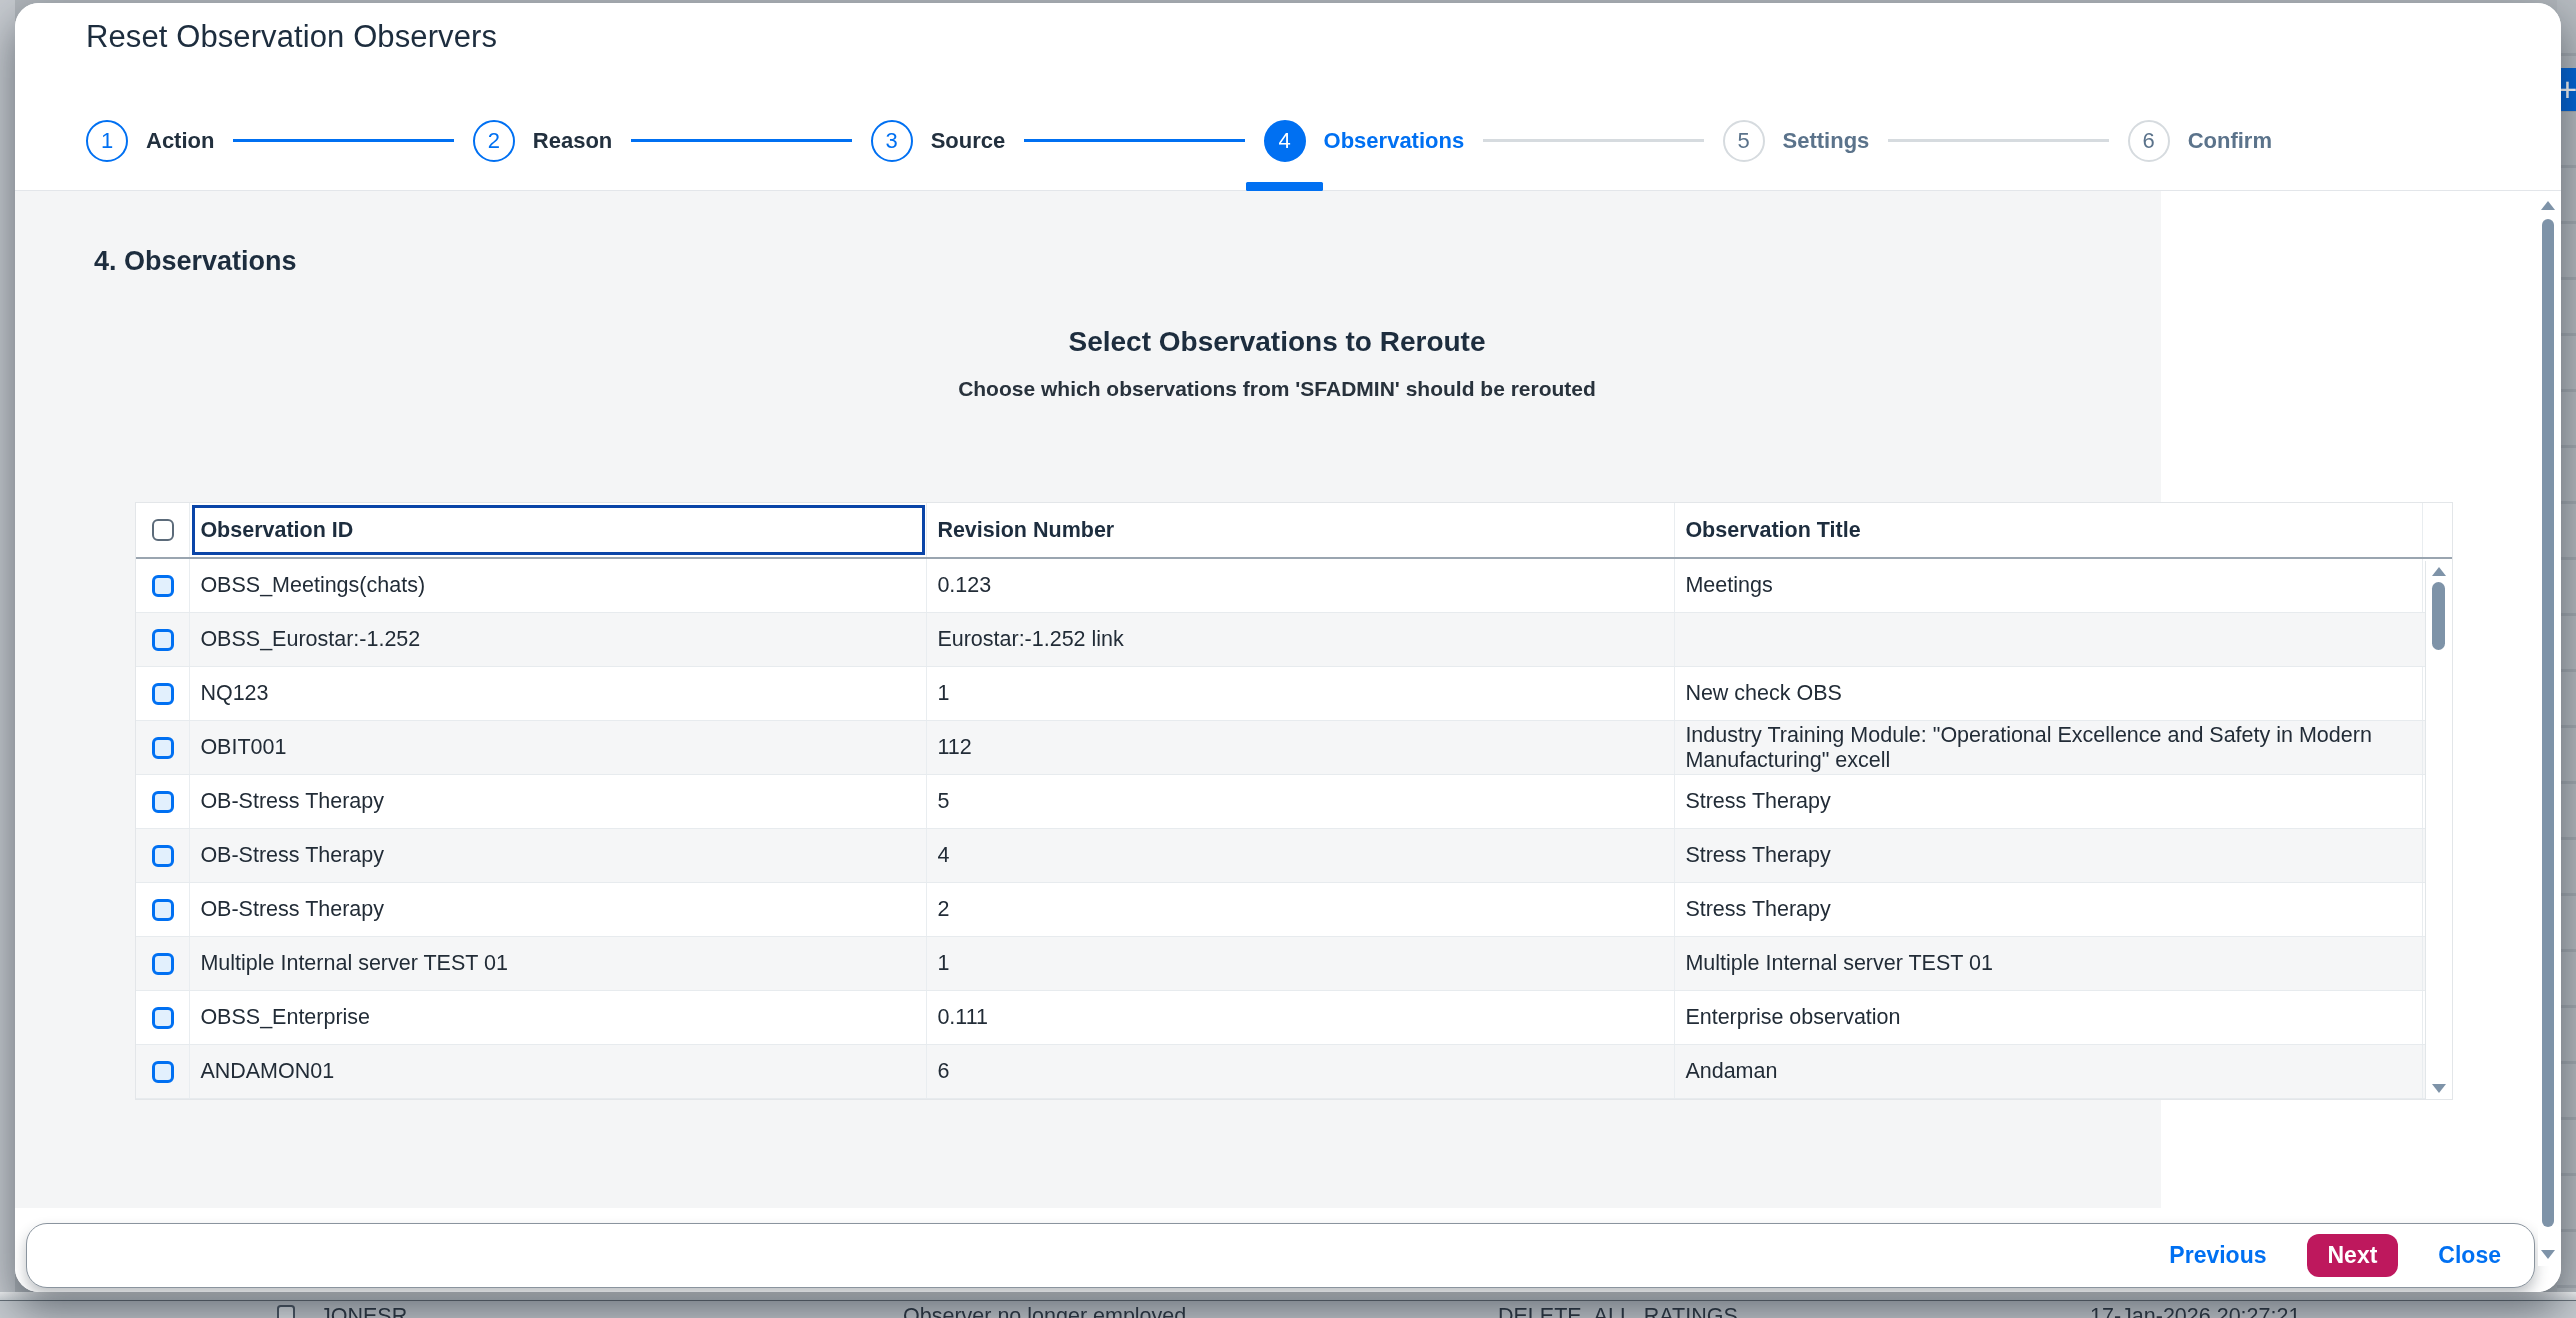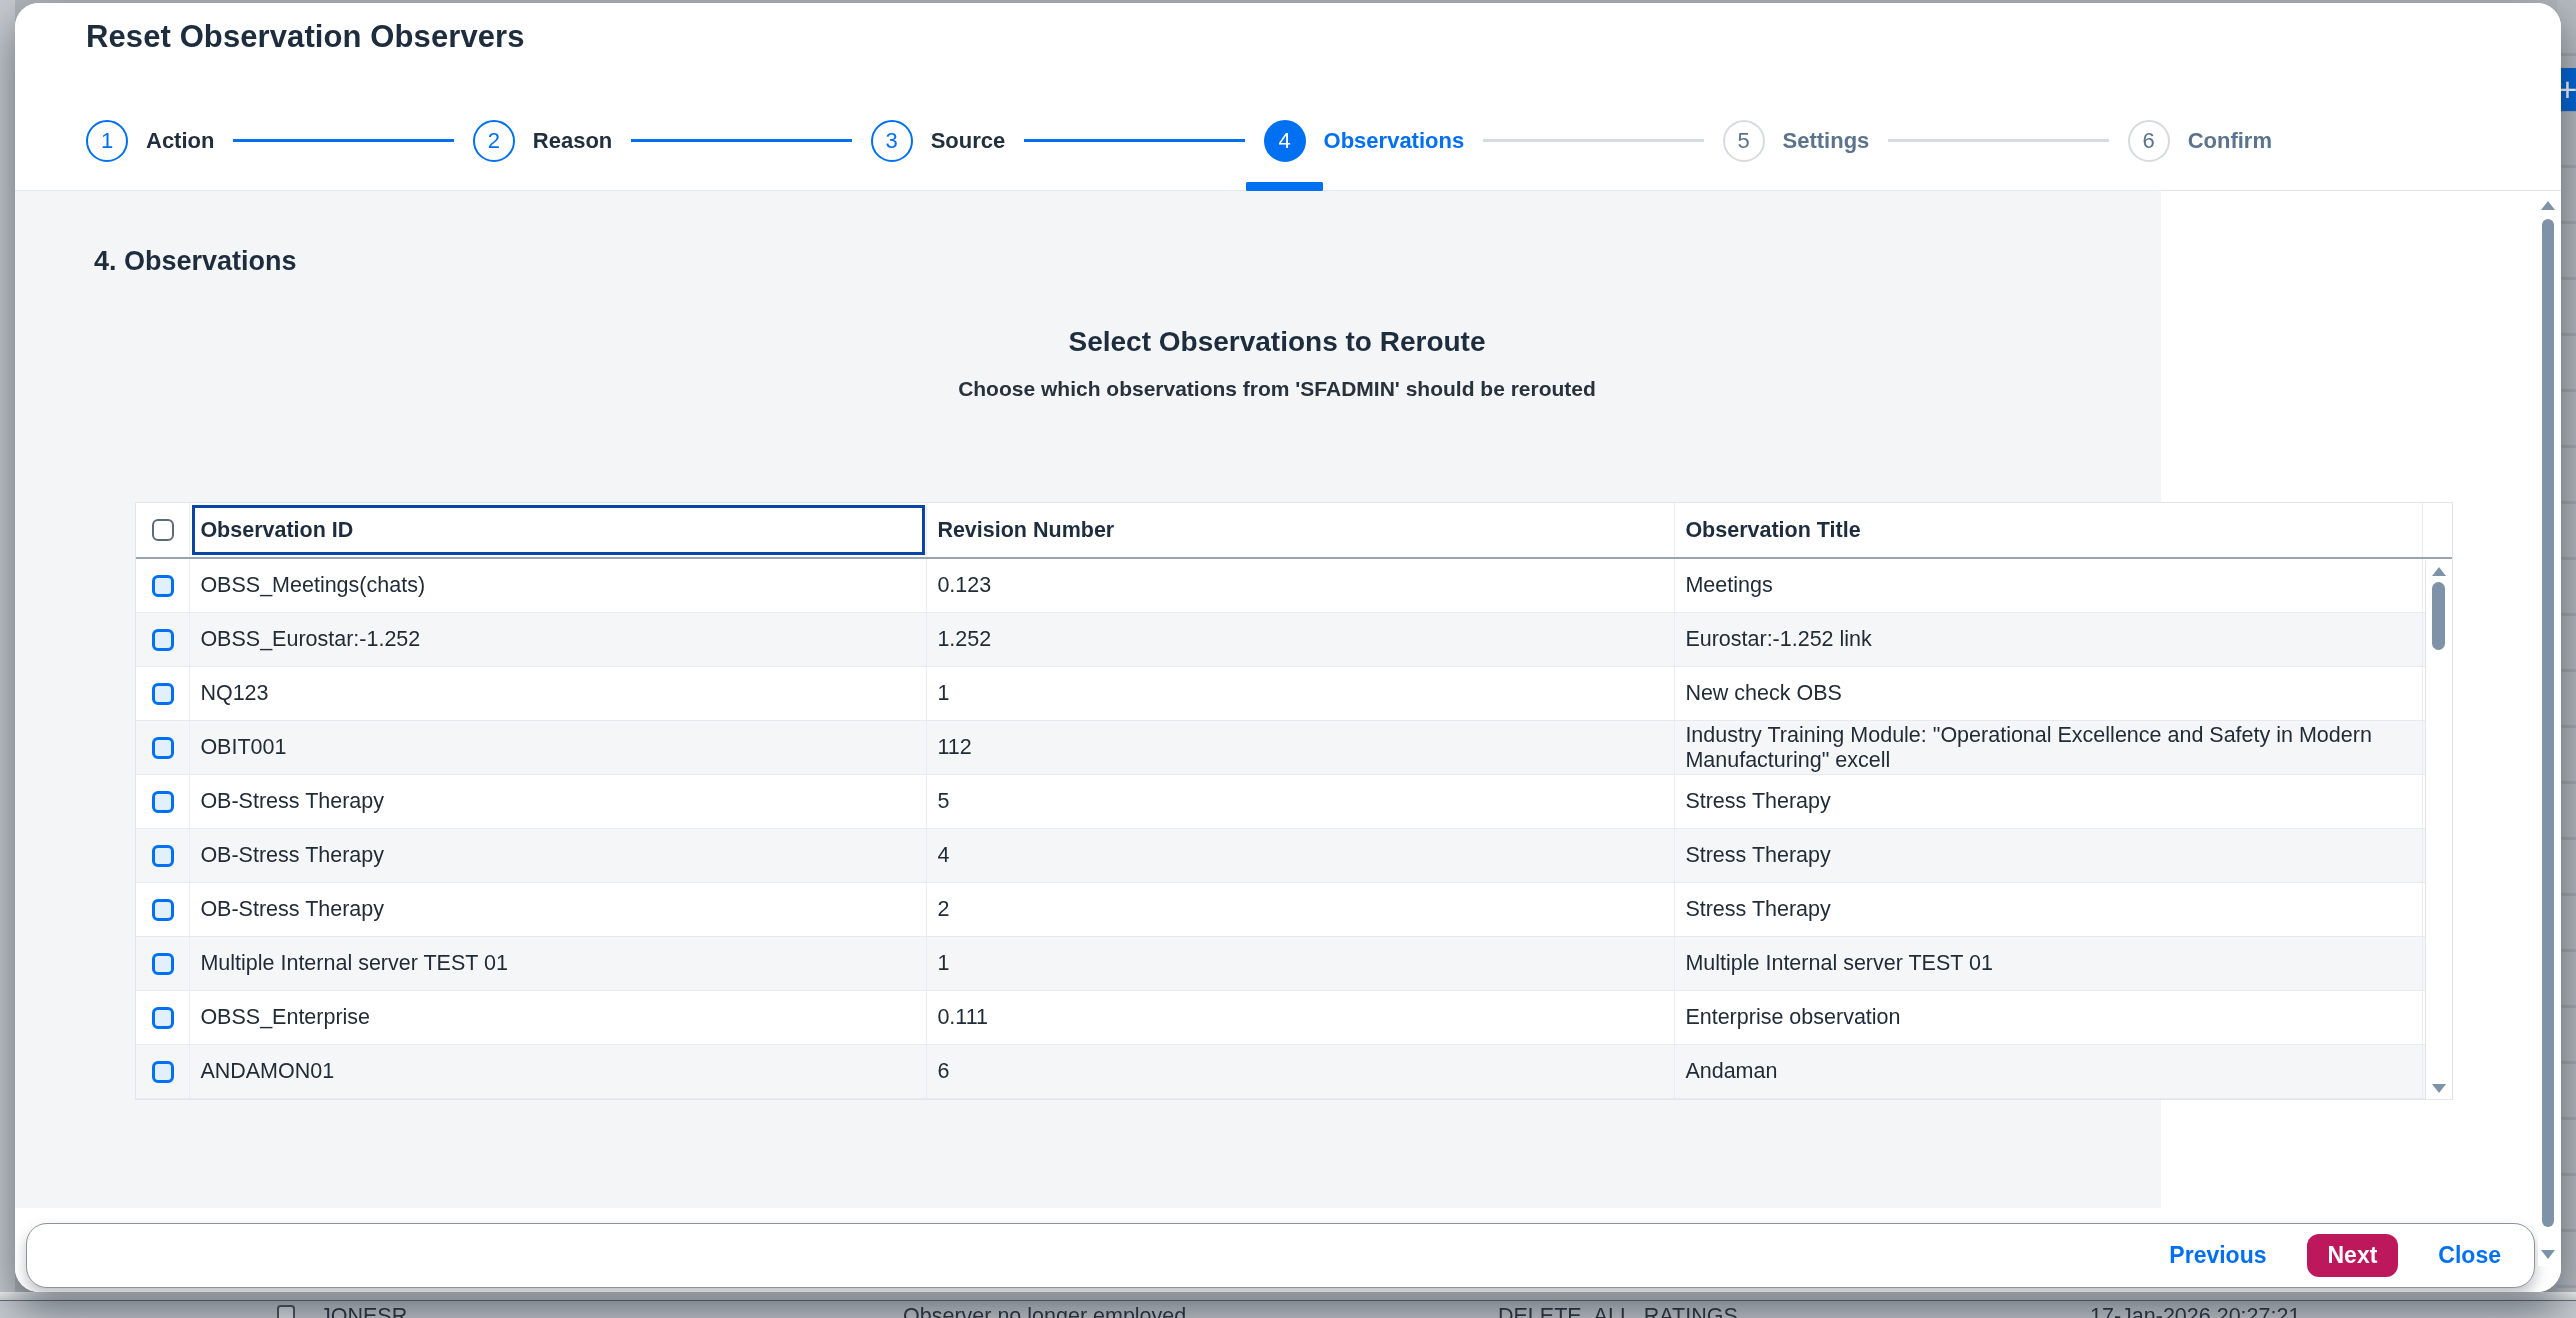--- a/index.html
+++ b/index.html
@@ -39,21 +39,21 @@
     position:absolute;left:15px;top:3px;width:2546px;height:1289px;
     background:#fff;border-radius:24px;overflow:hidden;z-index:2;
     box-shadow:0 18px 44px rgba(20,30,40,.55);
   }
   .modal-header{
     position:absolute;top:0;left:0;right:0;height:187px;background:#fff;
     border-bottom:1.5px solid #e3e6ea;z-index:3;
   }
   .modal-title{
     position:absolute;left:71px;top:16.3px;margin:0;
-    font-size:31px;font-weight:700;letter-spacing:0.1px;color:#1d2d3e;
+    font-size:31px;font-weight:400;letter-spacing:0.1px;color:#1d2d3e;
   }
   
   .stepper{position:absolute;left:71px;width:2186px;top:111px;height:53px;display:flex;align-items:center;}
   .step{display:flex;align-items:center;flex:0 0 auto;position:relative;cursor:pointer;}
   .circle{
     width:42px;height:42px;border-radius:50%;box-sizing:border-box;
     display:flex;align-items:center;justify-content:center;font-size:22px;background:#fff;
   }
   .step.done .circle{border:2.2px solid #0070f2;color:#0070f2;}
   .step.active .circle{background:#0070f2;border:2.2px solid #0070f2;color:#fff;}
@@ -216,21 +216,20 @@
         <div class="cell">OBSS_Meetings(chats)</div>
         <div class="cell">0.123</div>
         <div class="cell">Meetings</div>
         <div class="cell"></div>
       </div>
       <div class="trow">
         <div class="cell cb-cell">
             <span class="cb cb-blue"></span>
           </div>
         <div class="cell">OBSS_Eurostar:-1.252</div>
-        <div class="cell">1.252</div>
         <div class="cell">Eurostar:-1.252 link</div>
         <div class="cell"></div>
       </div>
       <div class="trow">
         <div class="cell cb-cell">
             <span class="cb cb-blue"></span>
           </div>
         <div class="cell">NQ123</div>
         <div class="cell">1</div>
         <div class="cell">New check OBS</div>

